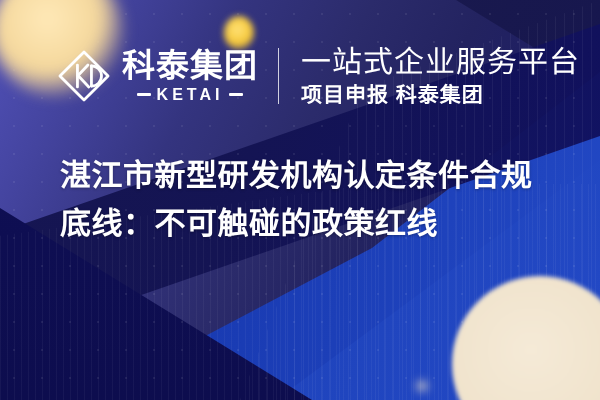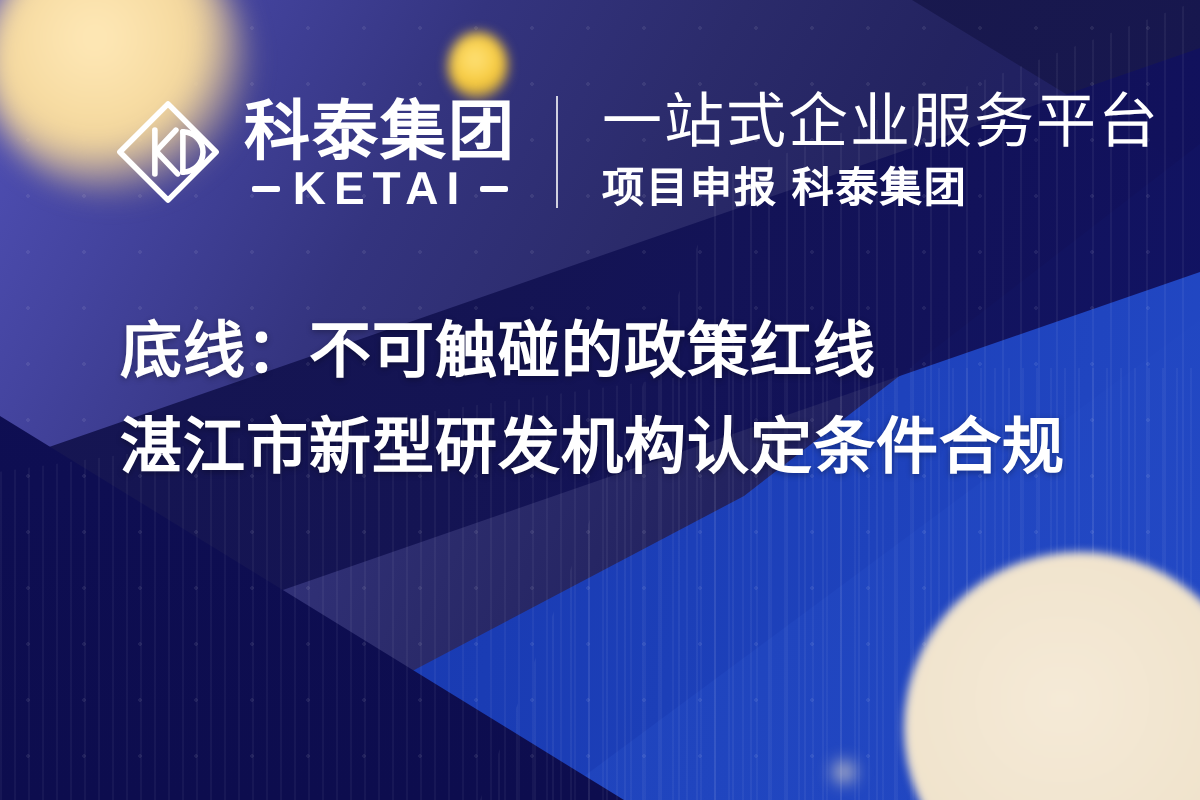--- a/index.html
+++ b/index.html
@@ -110,21 +110,21 @@
   .logo-cn{
     font-size:33px;line-height:34px;font-weight:700;color:#ffffff;
     letter-spacing:1px;white-space:nowrap;
   }
   .logo-en-row{
     display:flex;align-items:center;gap:6px;margin-top:3px;
     justify-content:center;
   }
   .logo-dash{display:block;width:14px;height:3px;background:#fff;border-radius:1px;}
   .logo-en{
-    font-size:23px;line-height:17px;font-weight:700;color:#ffffff;
+    font-size:16px;line-height:17px;font-weight:700;color:#ffffff;
     letter-spacing:4px;white-space:nowrap;
   }
   .divider{
     width:1px;height:56px;background:rgba(255,255,255,.78);
     margin:0 22px 0 20px;flex:0 0 1px;
   }
   .tagline{display:flex;flex-direction:column;justify-content:center;}
   .tagline-main{
     font-size:30px;line-height:34px;color:#ffffff;font-weight:400;
     letter-spacing:1px;white-space:nowrap;
@@ -190,17 +190,17 @@
     <span class="divider"></span>
 
     <div class="tagline">
       <span class="tagline-main">一站式企业服务平台</span>
       <span class="tagline-sub">项目申报 科泰集团</span>
     </div>
 
   </div>
 
   <div class="title">
+    <span class="title-line">湛江市新型研发机构认定条件合规</span>
     <span class="title-line">底线：不可触碰的政策红线</span>
-    <span class="title-line">湛江市新型研发机构认定条件合规</span>
   </div>
 
 </div>
 
 </body></html>

